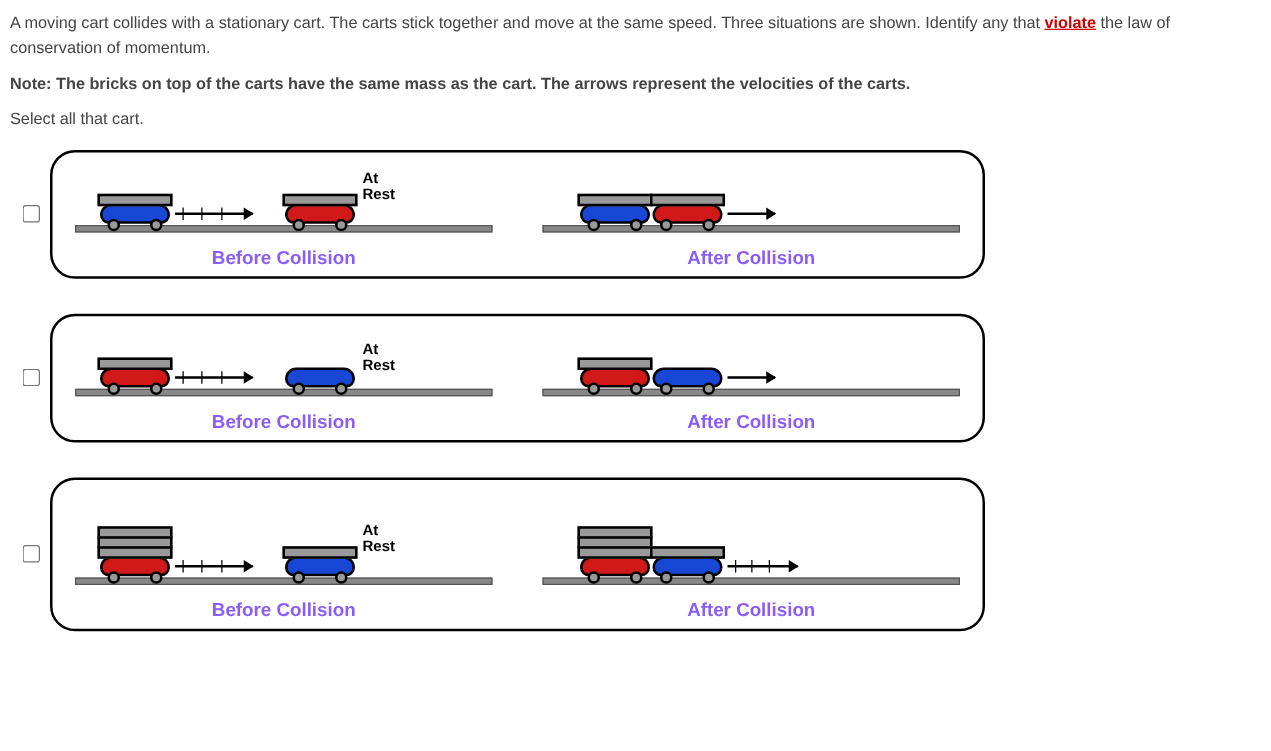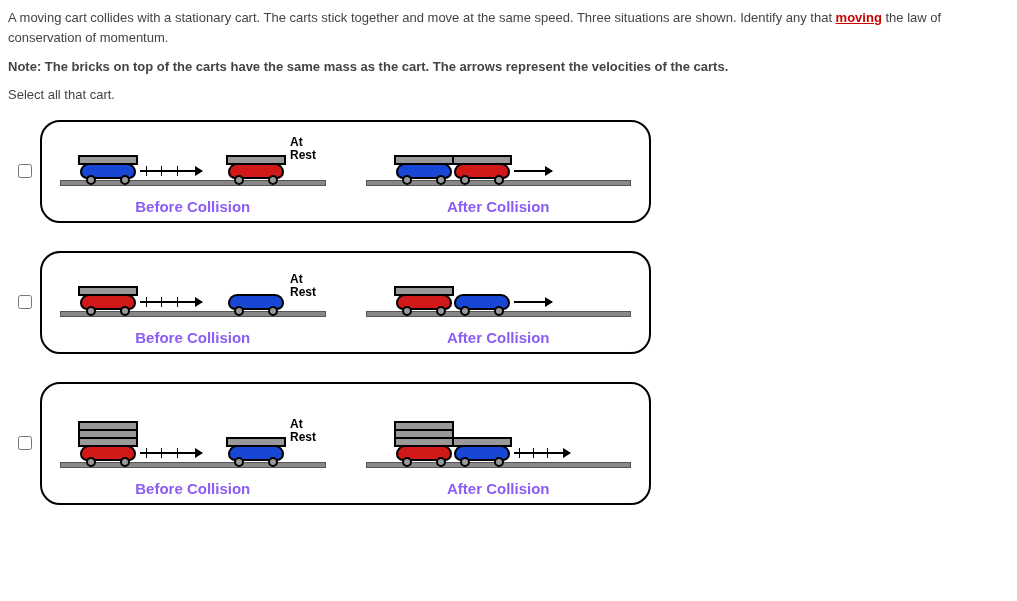--- a/index.html
+++ b/index.html
@@ -20,21 +20,21 @@
     display: flex;
     align-items: center;
     margin-bottom: 28px;
   }
   .checkbox-wrap { width: 32px; display:flex; align-items:center; justify-content:center; }
   input[type="checkbox"] { width:14px; height:14px; }
   .panel {
     border: 2px solid #000;
     border-radius: 20px;
     padding: 14px 18px 6px 18px;
-    width: 611px;
+    width: 748px;
     position: relative;
   }
   .scene-row { display:flex; gap: 40px; align-items:flex-end; }
   .scene { flex: 1; }
   .caption {
     text-align:center;
     font-weight:bold;
     font-size:15px;
     color:#8b5cf6;
     margin-top: 6px;
@@ -114,21 +114,21 @@
     color:#000;
     line-height:1.05;
     text-align:left;
     white-space:pre;
   }
 </style>
 </head>
 <body>
 
 <div class="intro">
-  <span>A moving cart collides with a stationary cart.  The carts stick together and move at the same speed.  Three situations are shown.  Identify any that </span><span class="violate">moving</span><span> the law of conservation of momentum.</span>
+  <span>A moving cart collides with a stationary cart.  The carts stick together and move at the same speed.  Three situations are shown.  Identify any that </span><span class="violate">violate</span><span> the law of conservation of momentum.</span>
 </div>
 
 <div class="note">Note:  The bricks on top of the carts have the same mass as the cart.  The arrows represent the velocities of the carts.</div>
 
 <div class="select-all">Select all that cart.</div>
 
 <div id="options-container">
     <div class="option-row">
       <div class="checkbox-wrap">
         <input type="checkbox" style="">

